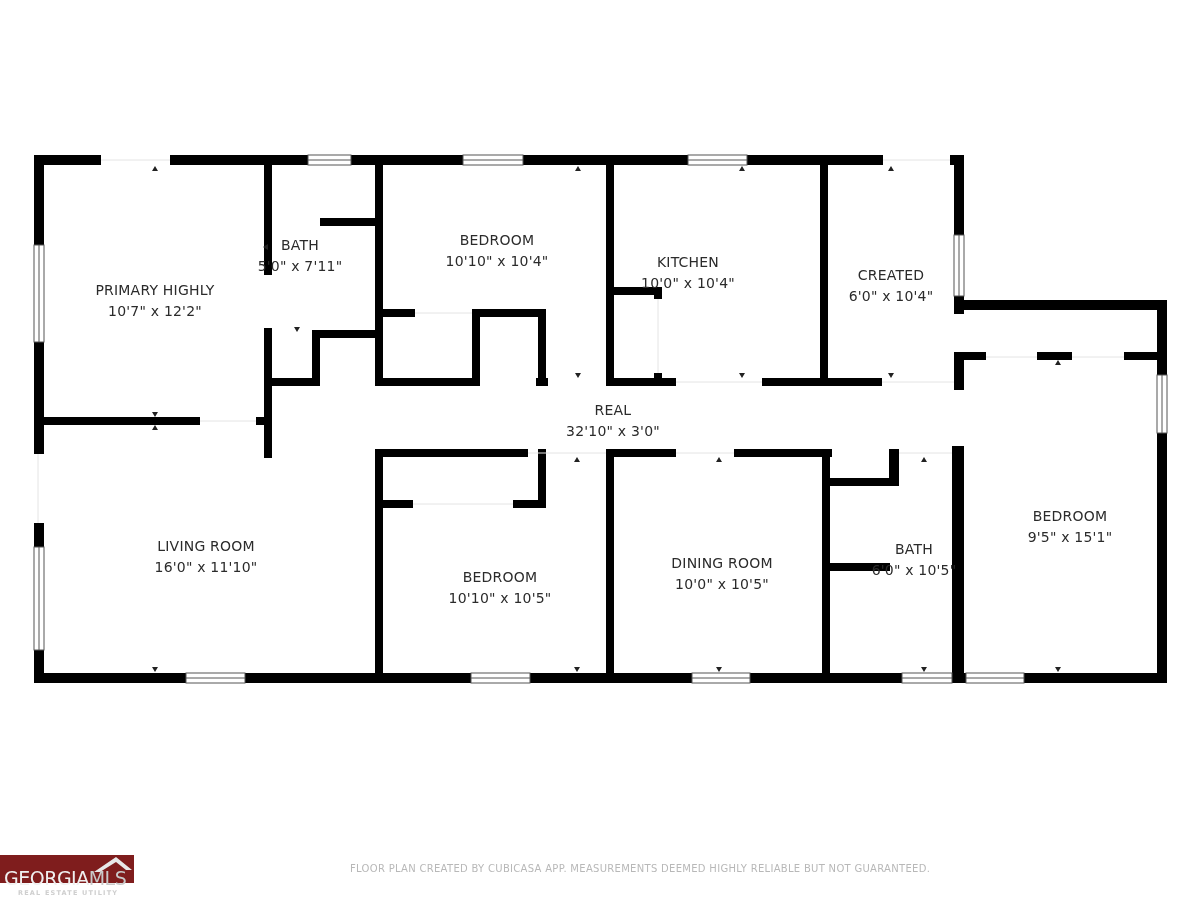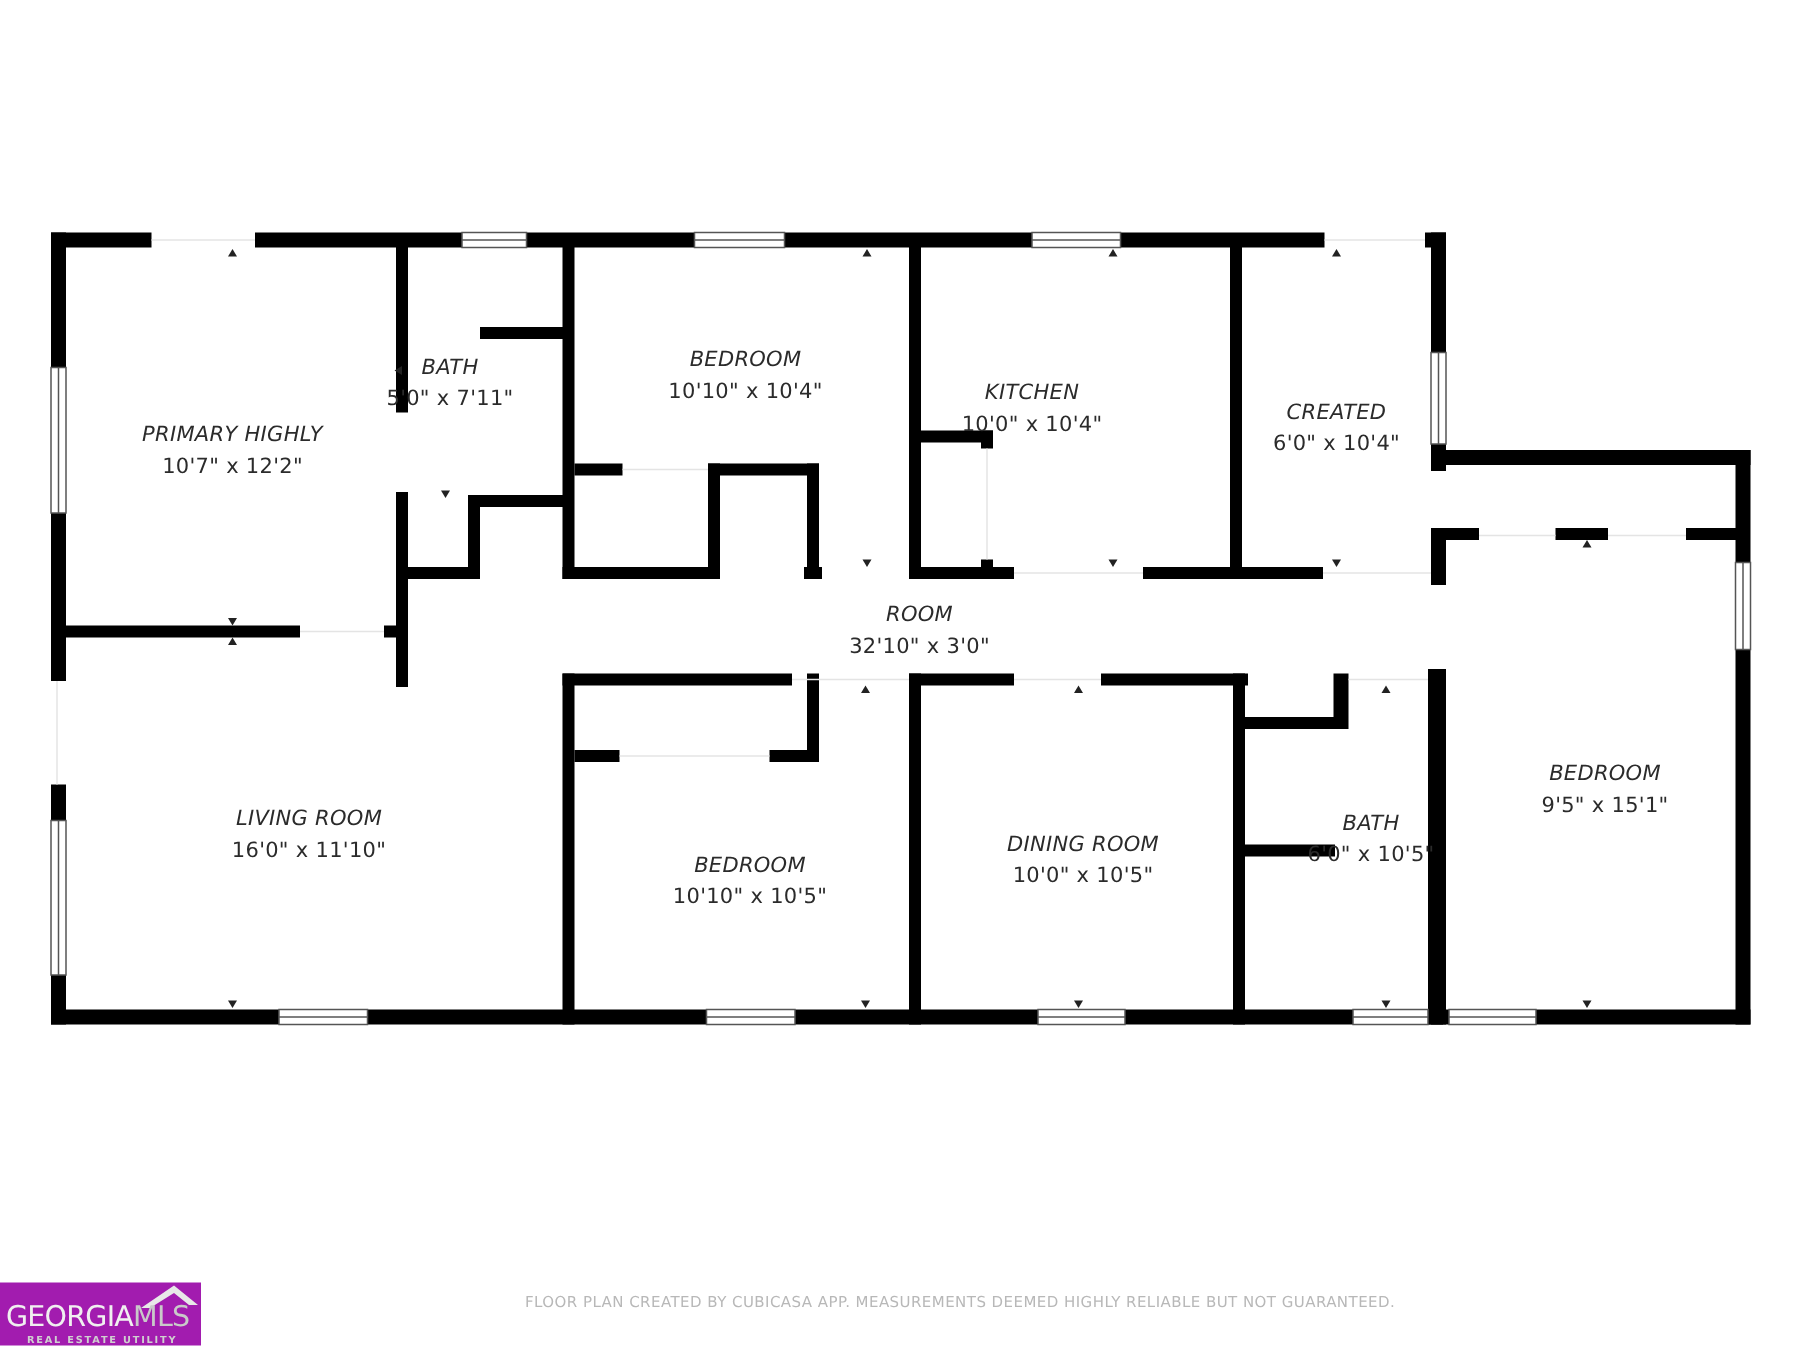--- a/index.html
+++ b/index.html
@@ -1,22 +1,22 @@
 <!DOCTYPE html>
 <html><head>
 <meta charset="utf-8">
 <style>
   html, body { margin:0; padding:0; background:#ffffff; }
   body { width:1200px; height:900px; position:relative; overflow:hidden; font-family:"DejaVu Sans", sans-serif; }
   #plan { position:absolute; left:0; top:0; width:1200px; height:900px; }
   .room-label { position:absolute; text-align:center; color:#2b2b2b; font-size:14px; line-height:21px; letter-spacing:0.2px; white-space:nowrap; transform:translateX(-50%); }
-  .room-label .name { display:block;font-style:italic; }
+  .room-label .name { display:block; }
   .room-label .dim { display:block; }
   .footer-note { position:absolute; left:350px; top:863px; width:500px; text-align:center; font-size:10px; color:#b8b8b8; letter-spacing:0.3px; white-space:nowrap; }
-  .logo { position:absolute; left:0; top:855px; width:134px; height:42px; background:#a21caf; }
+  .logo { position:absolute; left:0; top:855px; width:134px; height:28px; background:#7f1d1d; }
   .logo .word { position:absolute; left:4px; top:13px; font-size:19px; color:#f0f0f0; letter-spacing:-0.5px; line-height:20px; }
   .logo .word .mls { color:#c9c9c9; }
   .logo .sub { position:absolute; left:18px; top:34px; font-size:6.5px; color:#cfcfcf; letter-spacing:1.2px; font-weight:bold; }
   .logo .roof { position:absolute; left:92px; top:1px; }
 </style>
 </head>
 <body>
 
 <svg id="plan" viewBox="0 0 1200 900" xmlns="http://www.w3.org/2000/svg">
   <g fill="#000">
@@ -175,21 +175,21 @@
 </div>
 <div class="room-label" style="left:688px; top:252px;">
   <span class="name">KITCHEN</span>
   <span class="dim">10'0" x 10'4"</span>
 </div>
 <div class="room-label" style="left:891px; top:265px;">
   <span class="name">CREATED</span>
   <span class="dim">6'0" x 10'4"</span>
 </div>
 <div class="room-label" style="left:613px; top:400px;">
-  <span class="name">ROOM</span>
+  <span class="name">REAL</span>
   <span class="dim">32'10" x 3'0"</span>
 </div>
 <div class="room-label" style="left:206px; top:536px;">
   <span class="name">LIVING ROOM</span>
   <span class="dim">16'0" x 11'10"</span>
 </div>
 <div class="room-label" style="left:500px; top:567px;">
   <span class="name">BEDROOM</span>
   <span class="dim">10'10" x 10'5"</span>
 </div>

